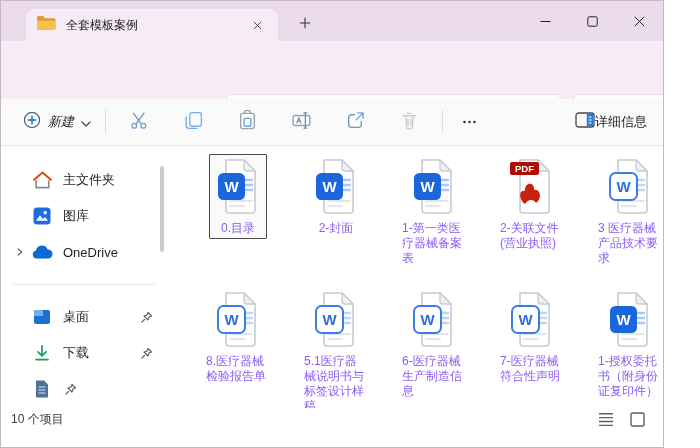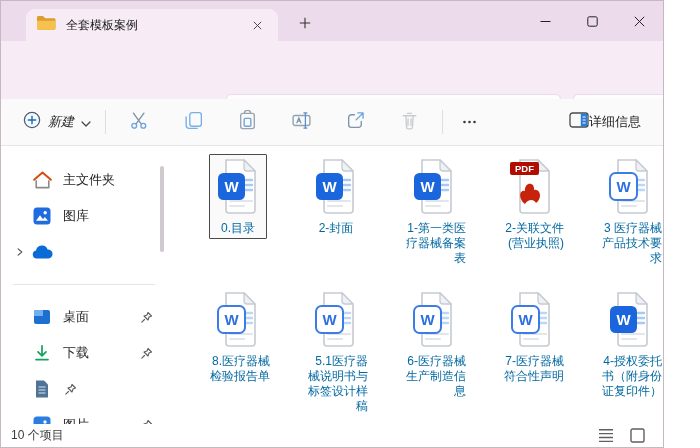--- a/index.html
+++ b/index.html
@@ -24,40 +24,40 @@
              border:1px solid #e7dde6;border-radius:5px;display:flex;align-items:center;padding:0 10px;box-sizing:border-box;}
   .search-text{flex:1;font-size:13px;color:#4f4f4f;white-space:nowrap;overflow:hidden;}
   
   .toolbar{position:absolute;left:0;top:98px;width:100%;height:47px;background:#fbfafb;
            border-bottom:1px solid #e9e4e9;display:flex;align-items:center;padding-left:14px;box-sizing:border-box;}
   .new-btn{display:flex;align-items:center;gap:7px;padding:6px 8px;border-radius:5px;font-style:italic;}
   .new-label{font-size:13px;}
   .tool-sep{width:1px;height:24px;background:#e2dce2;margin:0 6px;}
   .tool-btn{width:54px;height:36px;display:flex;align-items:center;justify-content:center;border-radius:5px;}
   .more-btn{width:40px;height:36px;display:flex;align-items:center;justify-content:center;border-radius:5px;}
-  .details-btn{margin-left:auto;margin-right:14px;display:flex;align-items:center;padding:6px 8px;border-radius:5px;}
+  .details-btn{margin-left:auto;margin-right:8px;display:flex;align-items:center;padding:6px 8px;border-radius:5px;}
   .details-label{font-size:13px;}
   
   .content{position:absolute;left:0;top:145px;width:100%;height:280px;display:flex;overflow:hidden;background:#fff;}
   .sidebar{width:166px;position:relative;padding-top:16px;box-sizing:border-box;flex-shrink:0;overflow:hidden;}
   .side-item{height:36px;display:flex;align-items:center;padding:0 10px 0 10px;}
   .chev{width:16px;display:flex;align-items:center;justify-content:center;flex-shrink:0;}
   .sicon{width:22px;display:flex;align-items:center;justify-content:center;margin:0 10px 0 4px;flex-shrink:0;}
   .slabel{flex:1;font-size:13px;white-space:nowrap;overflow:hidden;}
   .pin{width:14px;margin-right:4px;display:flex;align-items:center;justify-content:center;}
   .side-divider{height:1px;background:#e8e3e8;margin:14px 12px;}
   .side-scrollbar{position:absolute;right:3px;top:20px;width:4px;height:86px;background:#cfc8cf;border-radius:2px;}
   .main{flex:1;padding:8px 0 0 22px;box-sizing:border-box;overflow:hidden;}
   .grid{display:grid;grid-template-columns:repeat(5,98px);row-gap:18px;}
   .file-item{width:98px;display:flex;justify-content:center;align-items:flex-start;}
   .file-inner{display:flex;flex-direction:column;align-items:center;padding:2px 5px;border:1px solid transparent;border-radius:1px;}
   .file-item.selected .file-inner{border-color:#4a4a4a;background:#fafafa;}
-  .file-name{font-size:12px;line-height:15px;text-align:right;margin-top:2px;max-width:64px;word-break:break-all;color:#0369a1;}
+  .file-name{font-size:12px;line-height:15px;text-align:left;margin-top:2px;max-width:64px;word-break:break-all;color:#8b5cf6;}
   
-  .statusbar{position:absolute;left:0;bottom:0;width:100%;height:23px;background:#ffffff;
+  .statusbar{position:absolute;left:0;bottom:16px;width:100%;height:23px;background:#ffffff;
              display:flex;align-items:center;padding:0 10px;box-sizing:border-box;}
   .status-count{font-size:12px;color:#3c3c3c;}
   .view-btns{margin-left:auto;display:flex;gap:16px;margin-right:8px;}
   .view-btn{display:flex;align-items:center;justify-content:center;}
 </style>
 </head>
 <body>
 
 <div class="window">
 
@@ -243,20 +243,21 @@
           <span class="chev">
             <svg width="9" height="10" viewBox="0 0 10 10" fill="none" stroke="#555" stroke-width="1.3" stroke-linecap="round" stroke-linejoin="round">
               <path d="M3.5 1.5 7.5 5 3.5 8.5"></path>
             </svg>
           </span>
           <span class="sicon">
             <svg width="23" height="16" viewBox="0 0 22 15">
               <path d="M17.4 14H5.6A4.1 4.1 0 0 1 5 5.9 6 6 0 0 1 16.6 5a4.5 4.5 0 0 1 .8 9Z" fill="#0a6bd6"></path>
             </svg>
           </span>
+          <span class="slabel">OneDrive</span>
         </div>
         <div class="side-divider"></div>
         <div class="side-item">
           <span class="chev"></span>
           <span class="sicon">
             <svg width="20" height="18" viewBox="0 0 20 18">
               <rect x="2" y="2" width="16" height="14" rx="2" fill="#1f6fd0"></rect>
               <path d="M2 4a2 2 0 0 1 2-2h7v6H2Z" fill="#6db1f2"></path>
             </svg>
           </span>
@@ -437,21 +438,21 @@
           <div class="file-item">
             <div class="file-inner">
               <span><svg width="46" height="58" viewBox="0 0 46 58">
                   <path d="M11 3h18l11 11v39a3 3 0 0 1-3 3H14a3 3 0 0 1-3-3Z" fill="#fff" stroke="#c6cbd2" stroke-width="1.6"></path>
                   <path d="M29 3 40 14h-8a3 3 0 0 1-3-3Z" fill="#eef1f5" stroke="#c6cbd2" stroke-width="1.3" stroke-linejoin="round"></path>
                   <path d="M31 23h6M31 28h6M31 33h6" stroke="#a9c9f2" stroke-width="2.4" stroke-linecap="round"></path>
                   <path d="M15 44h22M15 49h14" stroke="#e2e6eb" stroke-width="2.2" stroke-linecap="round"></path>
                   <rect x="3" y="16" width="27" height="27" rx="5.5" fill="#1b66dd"></rect>
                   <text x="16.5" y="34.5" text-anchor="middle" font-size="15" font-weight="bold" fill="#ffffff" font-family="Liberation Sans,sans-serif">W</text>
                 </svg></span>
-              <span class="file-name">4-授权委托书（附身份证复印件）</span>
+              <span class="file-name">1-授权委托书（附身份证复印件）</span>
             </div>
           </div>
         </div>
     </div>
   </div>
 
   <div class="statusbar">
     <span class="status-count">10 个项目</span>
     <div class="view-btns">
       <span class="view-btn">

